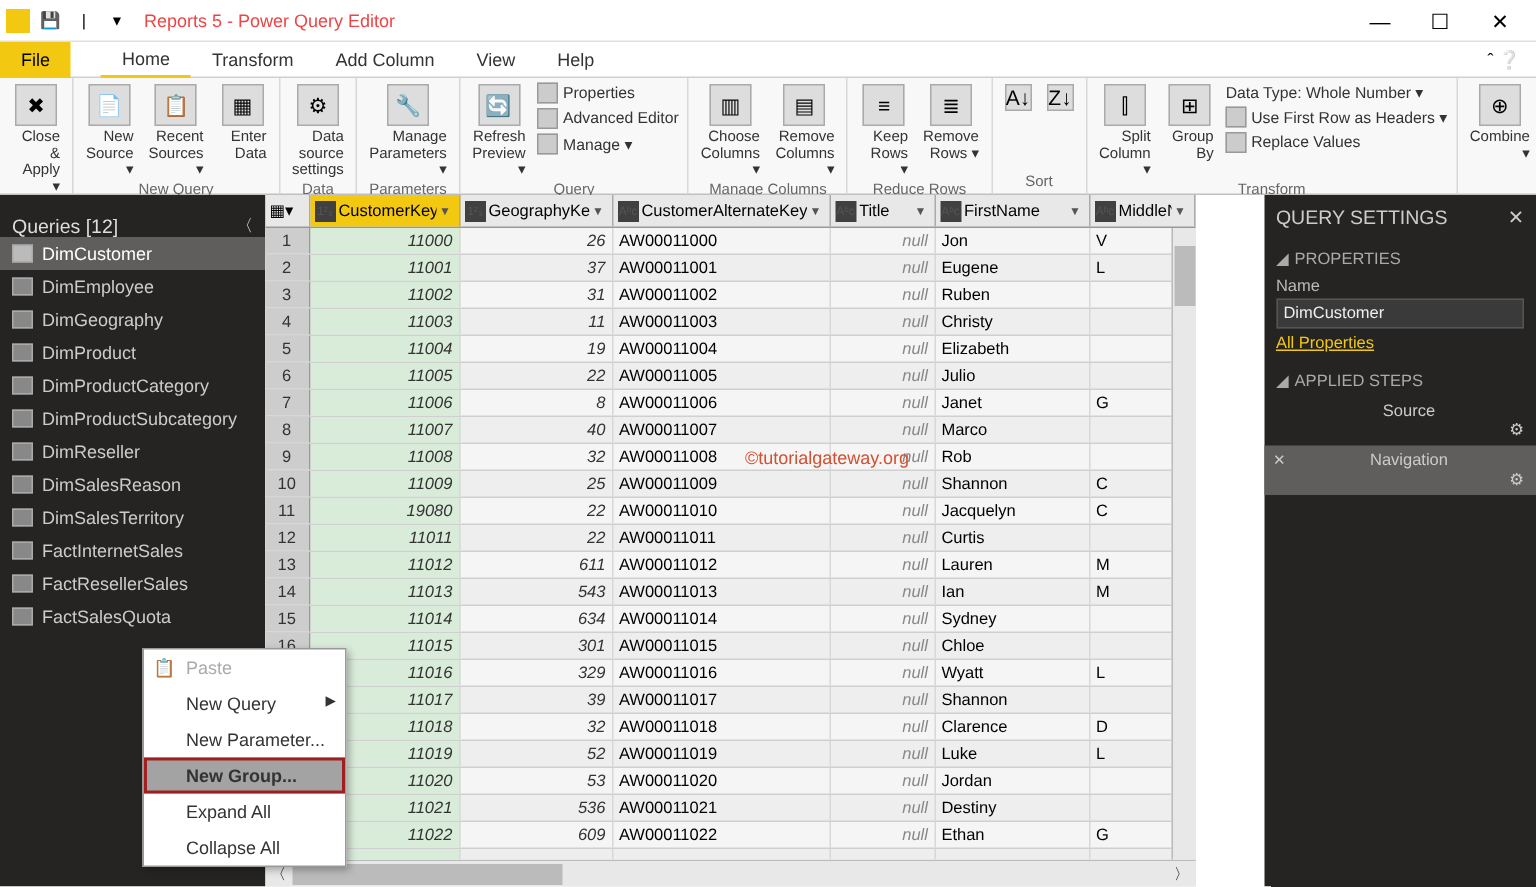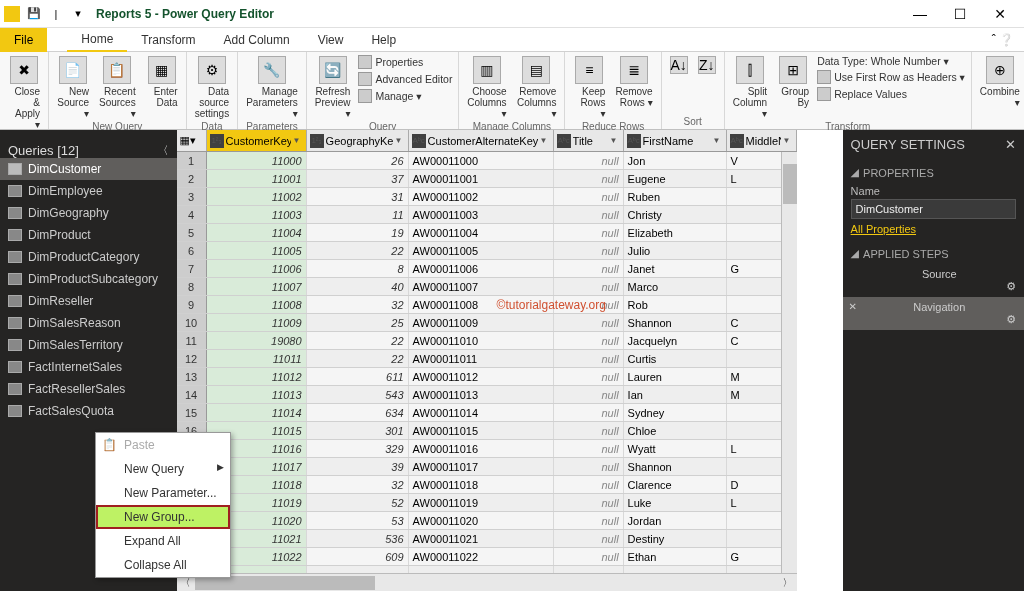--- a/index.html
+++ b/index.html
@@ -3,21 +3,21 @@
 <meta charset="utf-8">
 <style>
 * { box-sizing: border-box; margin: 0; padding: 0; font-family: "Segoe UI", Arial, sans-serif; }
 body { width: 1024px; height: 591px; overflow: hidden; background: #fff; font-size: 12px; }
 
 
 .titlebar { height: 28px; background: #fff; display: flex; align-items: center; padding: 0 4px; border-bottom: 1px solid #e0e0e0; }
 .titlebar .tb-icon { width: 16px; height: 16px; background: #f2c811; margin-right: 4px; }
 .titlebar .tb-qa { display: flex; gap: 2px; margin-right: 8px; }
 .titlebar .tb-qa span { width: 20px; height: 20px; display: flex; align-items: center; justify-content: center; cursor: pointer; font-size: 11px; }
-.titlebar .tb-title { flex: 1; font-size: 12px; color: #14532d; font-weight: bold; }
+.titlebar .tb-title { flex: 1; font-size: 12px; color: #ef4444; }
 .titlebar .winbtns { display: flex; }
 .titlebar .winbtns span { width: 40px; height: 28px; display: flex; align-items: center; justify-content: center; cursor: pointer; font-size: 14px; }
 
 
 .tabs { height: 24px; display: flex; align-items: center; background: #fff; border-bottom: 1px solid #d0d0d0; }
 .tabs .tab { padding: 0 14px; height: 24px; display: flex; align-items: center; cursor: pointer; font-size: 12px; color: #333; }
 .tabs .tab.file { background: #f2c811; color: #000; }
 .tabs .tab.active { border-bottom: 2px solid #f2c811; margin-left: 20px; }
 .tabs .help-icon { margin-left: auto; padding: 0 10px; cursor: pointer; }
 
@@ -43,21 +43,21 @@
 .queries-list { flex: 1; overflow-y: auto; }
 .q-item { display: flex; align-items: center; padding: 4px 8px; font-size: 12px; cursor: pointer; gap: 6px; }
 .q-item.active { background: #605e5c; color: #fff; }
 .q-item .q-icon { width: 14px; height: 12px; background: #888; border: 1px solid #aaa; }
 .q-item.active .q-icon { background: #bbb; }
 
 
 .context-menu { position: absolute; left: 95px; top: 432px; width: 136px; background: #fff; border: 1px solid #999; box-shadow: 2px 2px 5px rgba(0,0,0,0.3); z-index: 100; }
 .context-menu .cm-item { padding: 5px 10px 5px 28px; font-size: 12px; cursor: pointer; position: relative; color: #333; }
 .context-menu .cm-item.disabled { color: #aaa; }
-.context-menu .cm-item.highlight { background: #bef264; border: 2px solid #a02020; padding: 3px 8px 3px 26px; }
+.context-menu .cm-item.highlight { background: #a3a3a3; border: 2px solid #a02020; padding: 3px 8px 3px 26px; font-weight: bold; }
 .context-menu .cm-item .arrow { position: absolute; right: 6px; font-size: 9px; }
 .context-menu .cm-item .cm-icon { position: absolute; left: 6px; width: 14px; height: 14px; }
 
 
 .grid-wrap { flex: 1; display: flex; flex-direction: column; background: #ccc; position: relative; }
 .grid-header { height: 22px; display: flex; background: #e8e8e8; border-bottom: 1px solid #999; }
 .grid-header .gh-cell { border-right: 1px solid #aaa; display: flex; align-items: center; padding: 0 3px; font-size: 11px; gap: 2px; position: relative; }
 .grid-header .gh-cell.sel { background: #f2c811; }
 .grid-header .gh-cell .type-icon { width: 14px; height: 14px; display:flex; align-items:center; justify-content:center; font-size:8px; color:#555; border:7px solid #404040; background:#f0f0f0; }
 .grid-header .gh-cell .label { flex:1; overflow:hidden; white-space:nowrap; }

